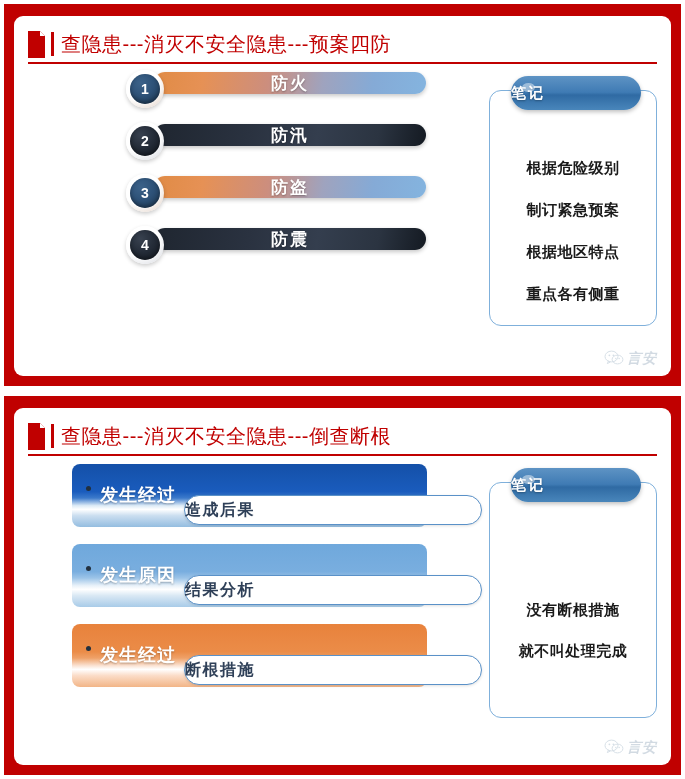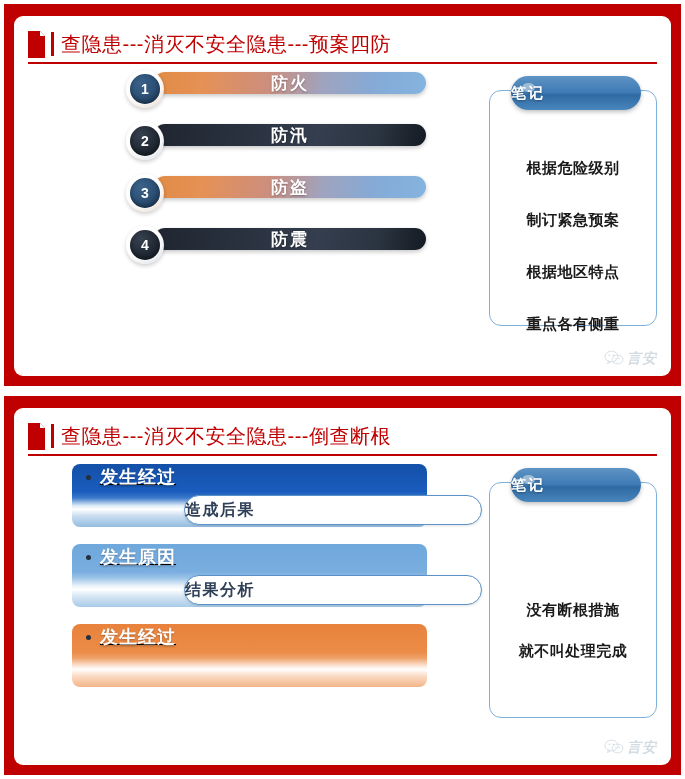--- a/index.html
+++ b/index.html
@@ -143,22 +143,22 @@
   .stack-bg.blue-light {
     background: linear-gradient(180deg,
       #6FA8DC 0%, #79AEDF 44%, #9CC4E8 54%, #E8F1F9 66%, #FFFFFF 72%, #D9E8F4 82%, #A8CBE8 100%);
   }
   .stack-bg.orange {
     background: linear-gradient(180deg,
       #E8823C 0%, #EB8C48 44%, #EFA168 54%, #FAE2D2 66%, #FFFFFF 72%, #FBDCC7 82%, #F2B587 100%);
   }
   .stack-head {
     position: absolute;
-    left: 14px; top: 4px;
-    display: flex; align-items: center; text-decoration: underline;
+    left: 14px; top: 22px;
+    display: flex; 
   }
   .bullet {
     width: 5px; height: 5px;
     border-radius: 50%;
     background: #22303f;
     margin-right: 9px;
     flex: 0 0 auto;
   }
   .stack-head-label {
     color: #ffffff;
@@ -223,21 +223,21 @@
     font-size: 15px;
     font-weight: bold;
     letter-spacing: 2px;
     text-shadow: 0 1px 2px rgba(0,0,0,0.3);
   }
   .notes-lines {
     position: absolute;
     left: 0; right: 0;
     display: flex; flex-direction: column; align-items: center;
   }
-  .notes-lines.n1 { top: 68px; gap: 33px; }
+  .notes-lines.n1 { top: 68px; gap: 23px; }
   .notes-lines.n2 { top: 118px; gap: 22px; }
   .notes-line {
     color: #1a1a1a;
     font-size: 15px;
     font-weight: bold;
     letter-spacing: 0.5px;
     white-space: nowrap;
   }
 
   
@@ -387,20 +387,23 @@
             <span class="pill-label">结果分析</span>
           </div>
         </div>
 
         <div class="stackrow">
           <div class="stack-bg orange"></div>
           <div class="stack-head">
             <span class="bullet"></span>
             <span class="stack-head-label">发生经过</span>
           </div>
+          <div class="pill">
+            <span class="pill-label">断根措施</span>
+          </div>
         </div>
 
       </div>
 
       <div class="notes n2">
         <div class="notes-box">
           <div class="notes-lines n2">
             <div class="notes-line">没有断根措施</div>
             <div class="notes-line">就不叫处理完成</div>
           </div>

